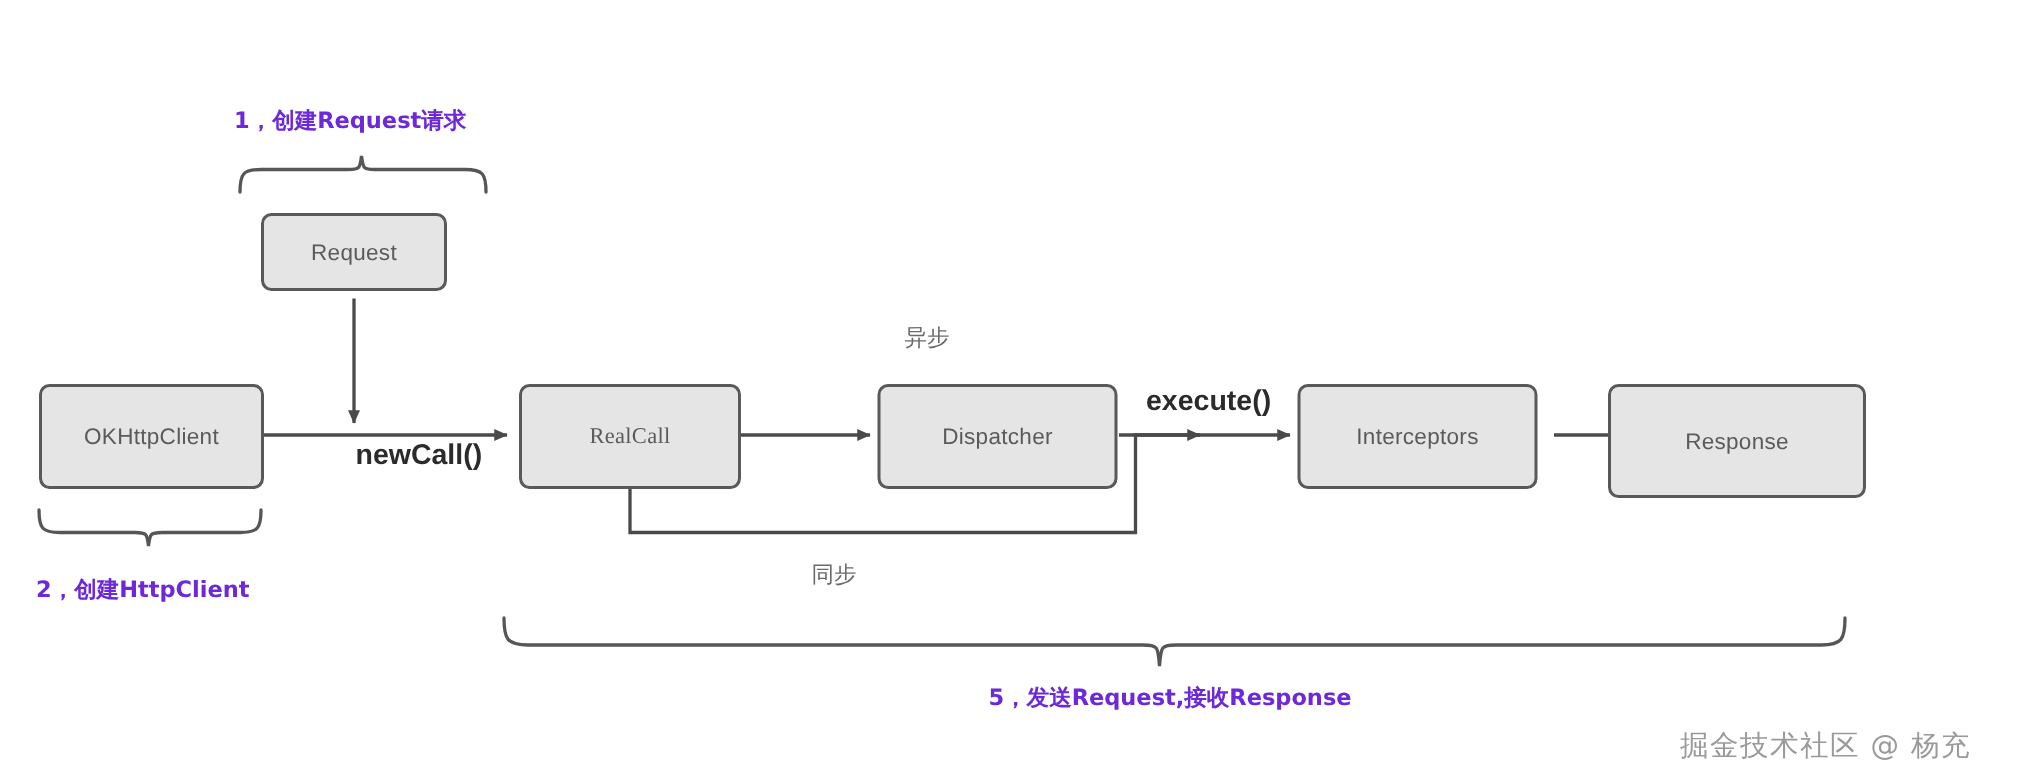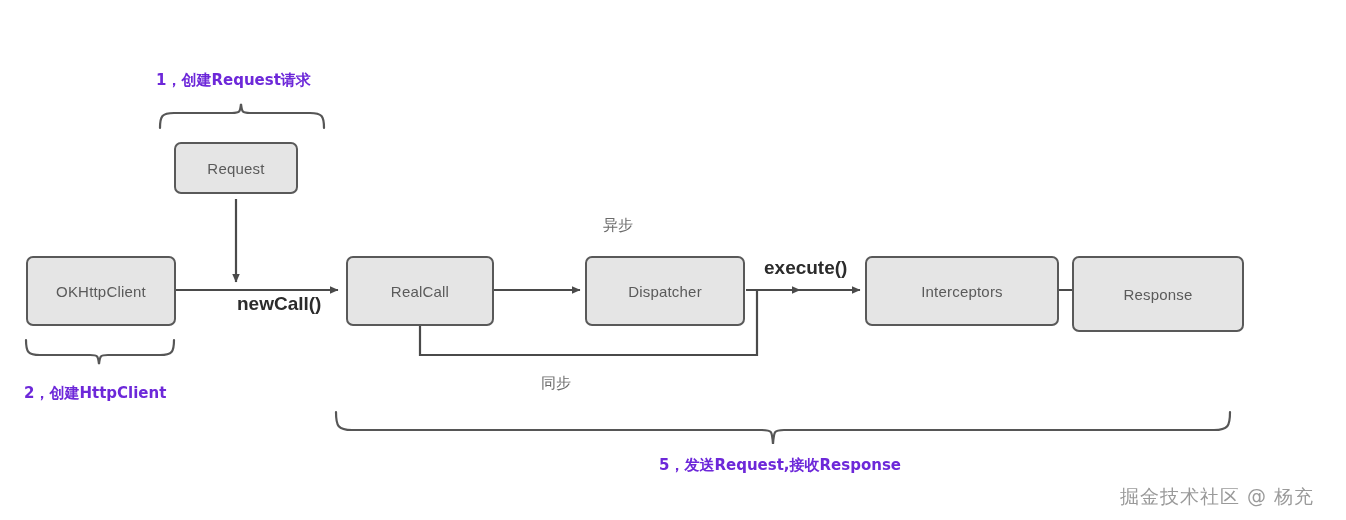--- a/index.html
+++ b/index.html
@@ -105,29 +105,29 @@
   </svg>
 
   <div class="node-box" style="left:174px; top:142px; width:124px; height:52px;">
     <span>Request</span>
   </div>
 
   <div class="node-box" style="left:26px; top:256px; width:150px; height:70px;">
     <span>OKHttpClient</span>
   </div>
 
-  <div class="node-box" style="left:346px; top:256px; width:148px; height:70px;">
+  <div class="node-box" style="left:346px; top:256px; width:148px; height:70px;font-family:Liberation Serif, serif;">
     <span>RealCall</span>
   </div>
 
   <div class="node-box" style="left:585px; top:256px; width:160px; height:70px;">
     <span>Dispatcher</span>
   </div>
 
-  <div class="node-box" style="left:865px; top:256px; width:194px; height:70px;">
+  <div class="node-box" style="left:865px; top:256px; width:160px; height:70px;">
     <span>Interceptors</span>
   </div>
 
   <div class="node-box" style="left:1072px; top:256px; width:172px; height:76px;">
     <span>Response</span>
   </div>
 
   <div class="edge-label" style="left:237px; top:293px;">newCall()</div>
 
   <div class="edge-label" style="left:764px; top:257px;">execute()</div>

